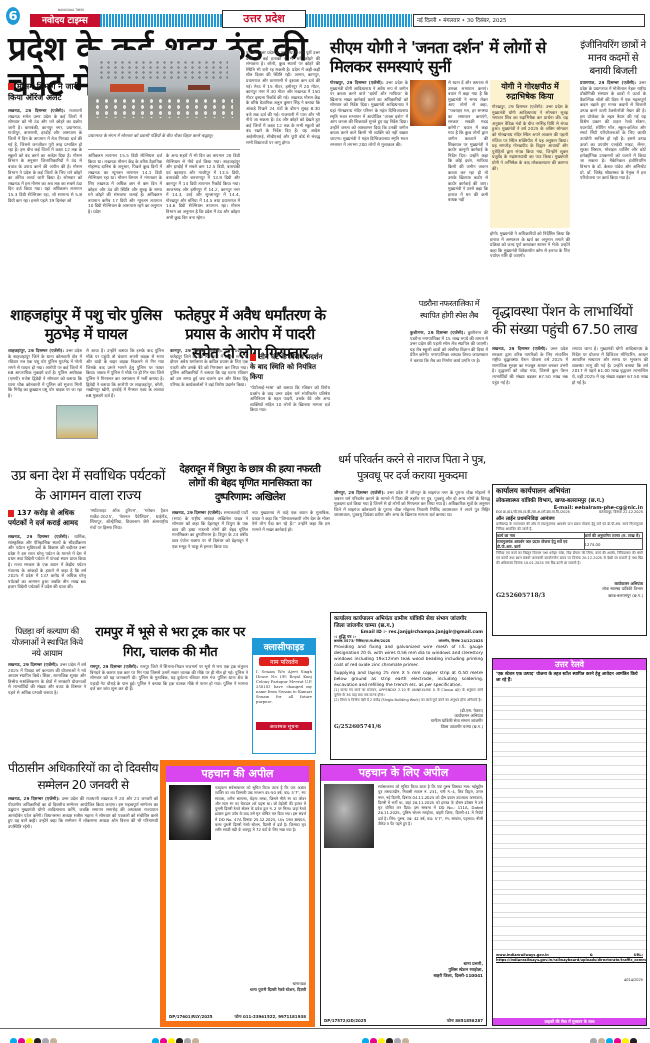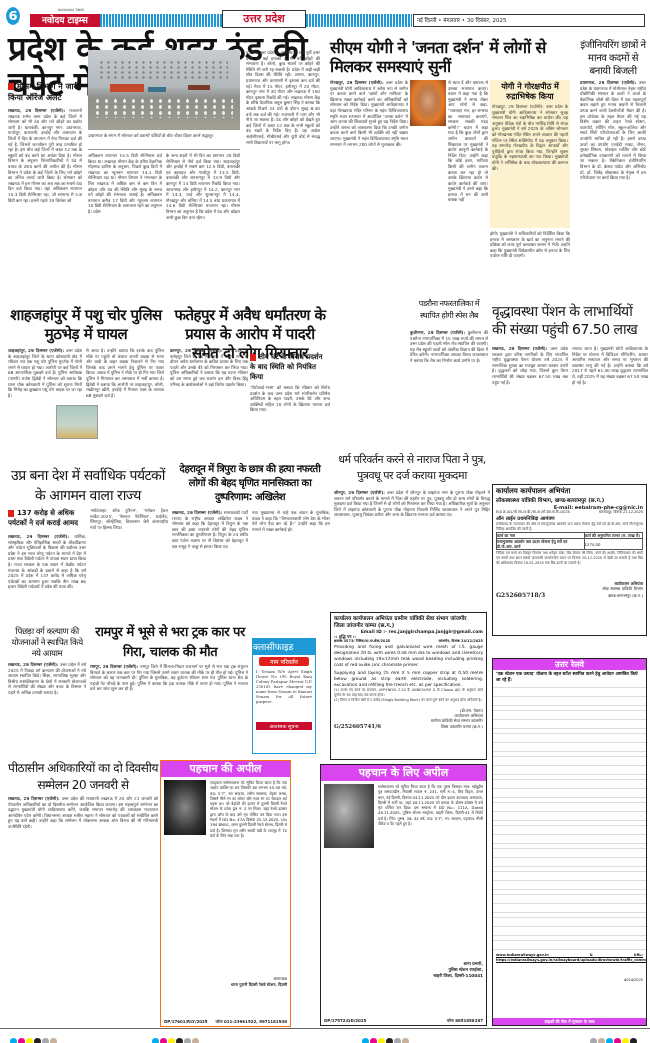--- a/index.html
+++ b/index.html
@@ -97,21 +97,21 @@
 <div class="abs hl" style="left:334px;top:452px;width:156px;font-size:11px;line-height:16px;text-align:center;font-weight:normal;">धर्म परिवर्तन करने से नाराज पिता ने पुत्र, पुत्रवधू पर दर्ज कराया मुकदमा</div>
 <div class="col txt" style="left:334px;top:490px;width:156px;height:58px;"><b>जौनपुर, 29 दिसम्बर (एजेंसी):</b> <span>उत्तर प्रदेश में जौनपुर के शाहगंज नगर के पुराना चौक मोहल्ले में जबरन धर्म परिवर्तन कराने के मामले में पिता की तहरीर पर पुत्र, पुत्रवधू और दो अन्य लोगों के विरुद्ध मुकदमा दर्ज किया गया है जिनमें से दो लोगों को गिरफ्तार कर लिया गया है। अधिकारिक सूत्रों के अनुसार जिले में शाहगंज कोतवाली के पुराना चौक मोहल्ला निवासी मिलिंद जायसवाल ने अपने पुत्र मिहिर जायसवाल, पुत्रवधू प्रियंका प्रवीण और अन्य के खिलाफ मामला दर्ज कराया था।</span></div>
 
 <div class="abs hl" style="left:90px;top:622px;width:160px;font-size:13px;line-height:20px;text-align:center;">रामपुर में भूसे से भरा ट्रक कार पर गिरा, चालक की मौत</div>
 <div class="col txt" style="left:90px;top:664px;width:158px;height:88px;"><b>रामपुर, 29 दिसम्बर (एजेंसी):</b> <span>रामपुर जिले में शिमला-मिडल राजमार्ग पर भूसे से भरा एक ट्रक संतुलन बिगड़ने के कारण एक कार पर गिर गया जिससे उसमें सवार चालक की मौके पर ही मौत हो गई। पुलिस ने सोमवार को यह जानकारी दी। पुलिस के मुताबिक, यह दुर्घटना रविवार शाम गंज पुलिस थाना क्षेत्र के पहाड़ी गेट चौराहे के पास हुई। पुलिस ने बताया कि ट्रक चालक मौके से फरार हो गया। पुलिस ने मामला दर्ज कर जांच शुरू कर दी है।</span></div>
 
 <div class="abs hl" style="left:8px;top:760px;width:150px;font-size:12px;line-height:17px;text-align:center;font-weight:normal;">पीठासीन अधिकारियों का दो दिवसीय सम्मेलन 20 जनवरी से</div>
 <div class="col txt" style="left:8px;top:796px;width:150px;height:96px;"><b>लखनऊ, 29 दिसम्बर (एजेंसी):</b> <span>उत्तर प्रदेश की राजधानी लखनऊ में 20 और 21 जनवरी को पीठासीन अधिकारियों का दो दिवसीय सम्मेलन आयोजित किया जाएगा। इस महत्वपूर्ण सम्मेलन का उद्घाटन मुख्यमंत्री योगी आदित्यनाथ करेंगे, जबकि समापन समारोह की अध्यक्षता राज्यपाल आनंदीबेन पटेल करेंगी। विधानसभा अध्यक्ष सतीश महाना ने सोमवार को पत्रकारों को संबोधित करते हुए यह बातें कहीं। उन्होंने कहा कि सम्मेलन में लोकसभा अध्यक्ष ओम बिरला की भी गरिमामयी उपस्थिति रहेगी।</span></div>
 
 <div class="adbox" style="left:252px;top:638px;width:64px;height:116px;border:1px solid #1e9bd7;">
-  <div style="background:#1e9bd7;color:#fff;font-weight:normal;font-size:9px;line-height:16px;">क्लासीफाइड</div>
+  <div style="background:#1e9bd7;color:#fff;font-weight:bold;font-size:9px;text-align:center;line-height:16px;">क्लासीफाइड</div>
   <div style="margin:2px 6px;background:#e0201c;color:#fff;font-size:6px;text-align:center;border-radius:2px;line-height:9px;">नाम परिवर्तन</div>
   <div class="txt" style="font-family:'DejaVu Serif',serif;font-size:3.8px;line-height:5px;padding:1px 3px;height:52px;">I, Sonam W/o Ajeet Singh House No 195 Royal Kunj Colony Partapur Meerut U.P. 250103 have changed my name from Sonam to Kumari Sonam for all future purpose.</div>
   <div style="background:#c8102e;color:#fff;font-size:5px;text-align:center;line-height:8px;margin:2px 3px;">आवश्यक सूचना</div>
 </div>
 
 <div class="adbox" style="left:492px;top:484px;width:155px;height:152px;padding:2px 3px;">
   <div class="adtitle" style="font-size:7px;line-height:9px;">कार्यालय कार्यपालन अभियंता</div>
   <div class="adtitle" style="font-size:5.5px;line-height:8px;">लोकस्वास्थ्य यांत्रिकी विभाग, खण्ड-बलरामपुर (छ.ग.)</div>
   <div style="font-size:5px;text-align:right;font-weight:bold;">E-mail: eebalram-phe-cg@nic.in</div>
   <div style="font-size:3.5px;line-height:5px;display:flex;justify-content:space-between;">
@@ -165,21 +165,21 @@
 
 <div class="adbox" style="left:492px;top:658px;width:155px;height:368px;border:1px solid #222;">
   <div class="blackbar" style="font-size:8px;line-height:11px;">उत्तर रेलवे</div>
   <div class="adtitle" style="font-size:4.5px;line-height:6px;padding:1px 3px;">'एक स्टेशन एक उत्पाद' योजना के तहत स्टॉल स्थापित करने हेतु आवेदन आमंत्रित किये जा रहे हैं:</div>
   <div class="txt" style="font-size:3.2px;line-height:4.6px;padding:1px 3px;height:268px;background:repeating-linear-gradient(180deg,transparent 0 3px,#ddd 3px 3.6px,transparent 3.6px 4.6px);"></div>
   <div class="txt" style="font-size:3.5px;line-height:4.6px;padding:1px 3px;height:26px;font-weight:bold;text-decoration:underline;color:#111;">www.indianrailways.gov.in &amp; URL: https://indianrailways.gov.in/railwayboard/uploads/directorate/traffic_comm/CommCir_2022/OSOP%20Policy.pdf</div>
   <div style="font-size:3.5px;text-align:right;padding-right:3px;">4014/2025</div>
   <div class="blackbar" style="font-size:4px;line-height:7px;position:absolute;bottom:0;left:0;right:0;">ग्राहकों की सेवा में मुस्कान के साथ</div>
 </div>
 
-<div class="adbox" style="left:160px;top:760px;width:131px;height:267px;border:1px solid #f97316;">
+<div class="adbox" style="left:160px;top:760px;width:155px;height:267px;border:6px solid #f97316;">
   <div class="blackbar" style="font-size:11px;line-height:16px;">पहचान की अपील</div>
   <div class="photo" style="left:3px;top:19px;width:42px;height:55px;background:radial-gradient(ellipse at 50% 50%,#888 0%,#333 60%,#111 100%);"></div>
   <div class="txt" style="font-size:3.8px;line-height:5.3px;position:absolute;left:3px;top:19px;right:3px;height:178px;text-indent:0;color:#222;"><span style="float:left;width:46px;height:58px;"></span><span>एतद्द्वारा सर्वसाधारण को सूचित किया जाता है कि एक अज्ञात व्यक्ति का शव जिसकी उम्रः लगभग 45-50 वर्ष, कद: 5'7", रंगः सांवला, शरीरः सामान्य, चेहराः लम्बा, जिसने नीले रंग का लोवर और लाल रंग का चेकदार शर्ट पहना था। जो बेहोशी की हालत में पुरानी दिल्ली रेलवे स्टेशन के प्रवेश द्वार नं. 2 पर मिला। जहां रेलवे डाक्टर द्वारा जाँच के बाद उसे मृत घोषित कर दिया गया। इस संदर्भ में DD No. 47A दिनांक 25.12.2025, U/s 194 BNSS, थाना पुरानी दिल्ली रेलवे स्टेशन, दिल्ली में दर्ज है। जिसका मृत शरीर सब्जी मंडी के शवगृह में 72 घंटों के लिए रखा गया है।</span></div>
   <div style="position:absolute;right:3px;top:215px;font-size:4px;text-align:right;line-height:6px;">
     <div>थानाध्यक्ष</div>
     <div style="font-weight:bold;">थाना पुरानी दिल्ली रेलवे स्टेशन, दिल्ली</div>
   </div>
   <div style="position:absolute;left:3px;right:3px;bottom:2px;display:flex;justify-content:space-between;font-size:4px;font-weight:bold;">
       <span>DP/17601/RLY/2025</span>
       <span>फोनः 011-23961522, 9971181938</span>

